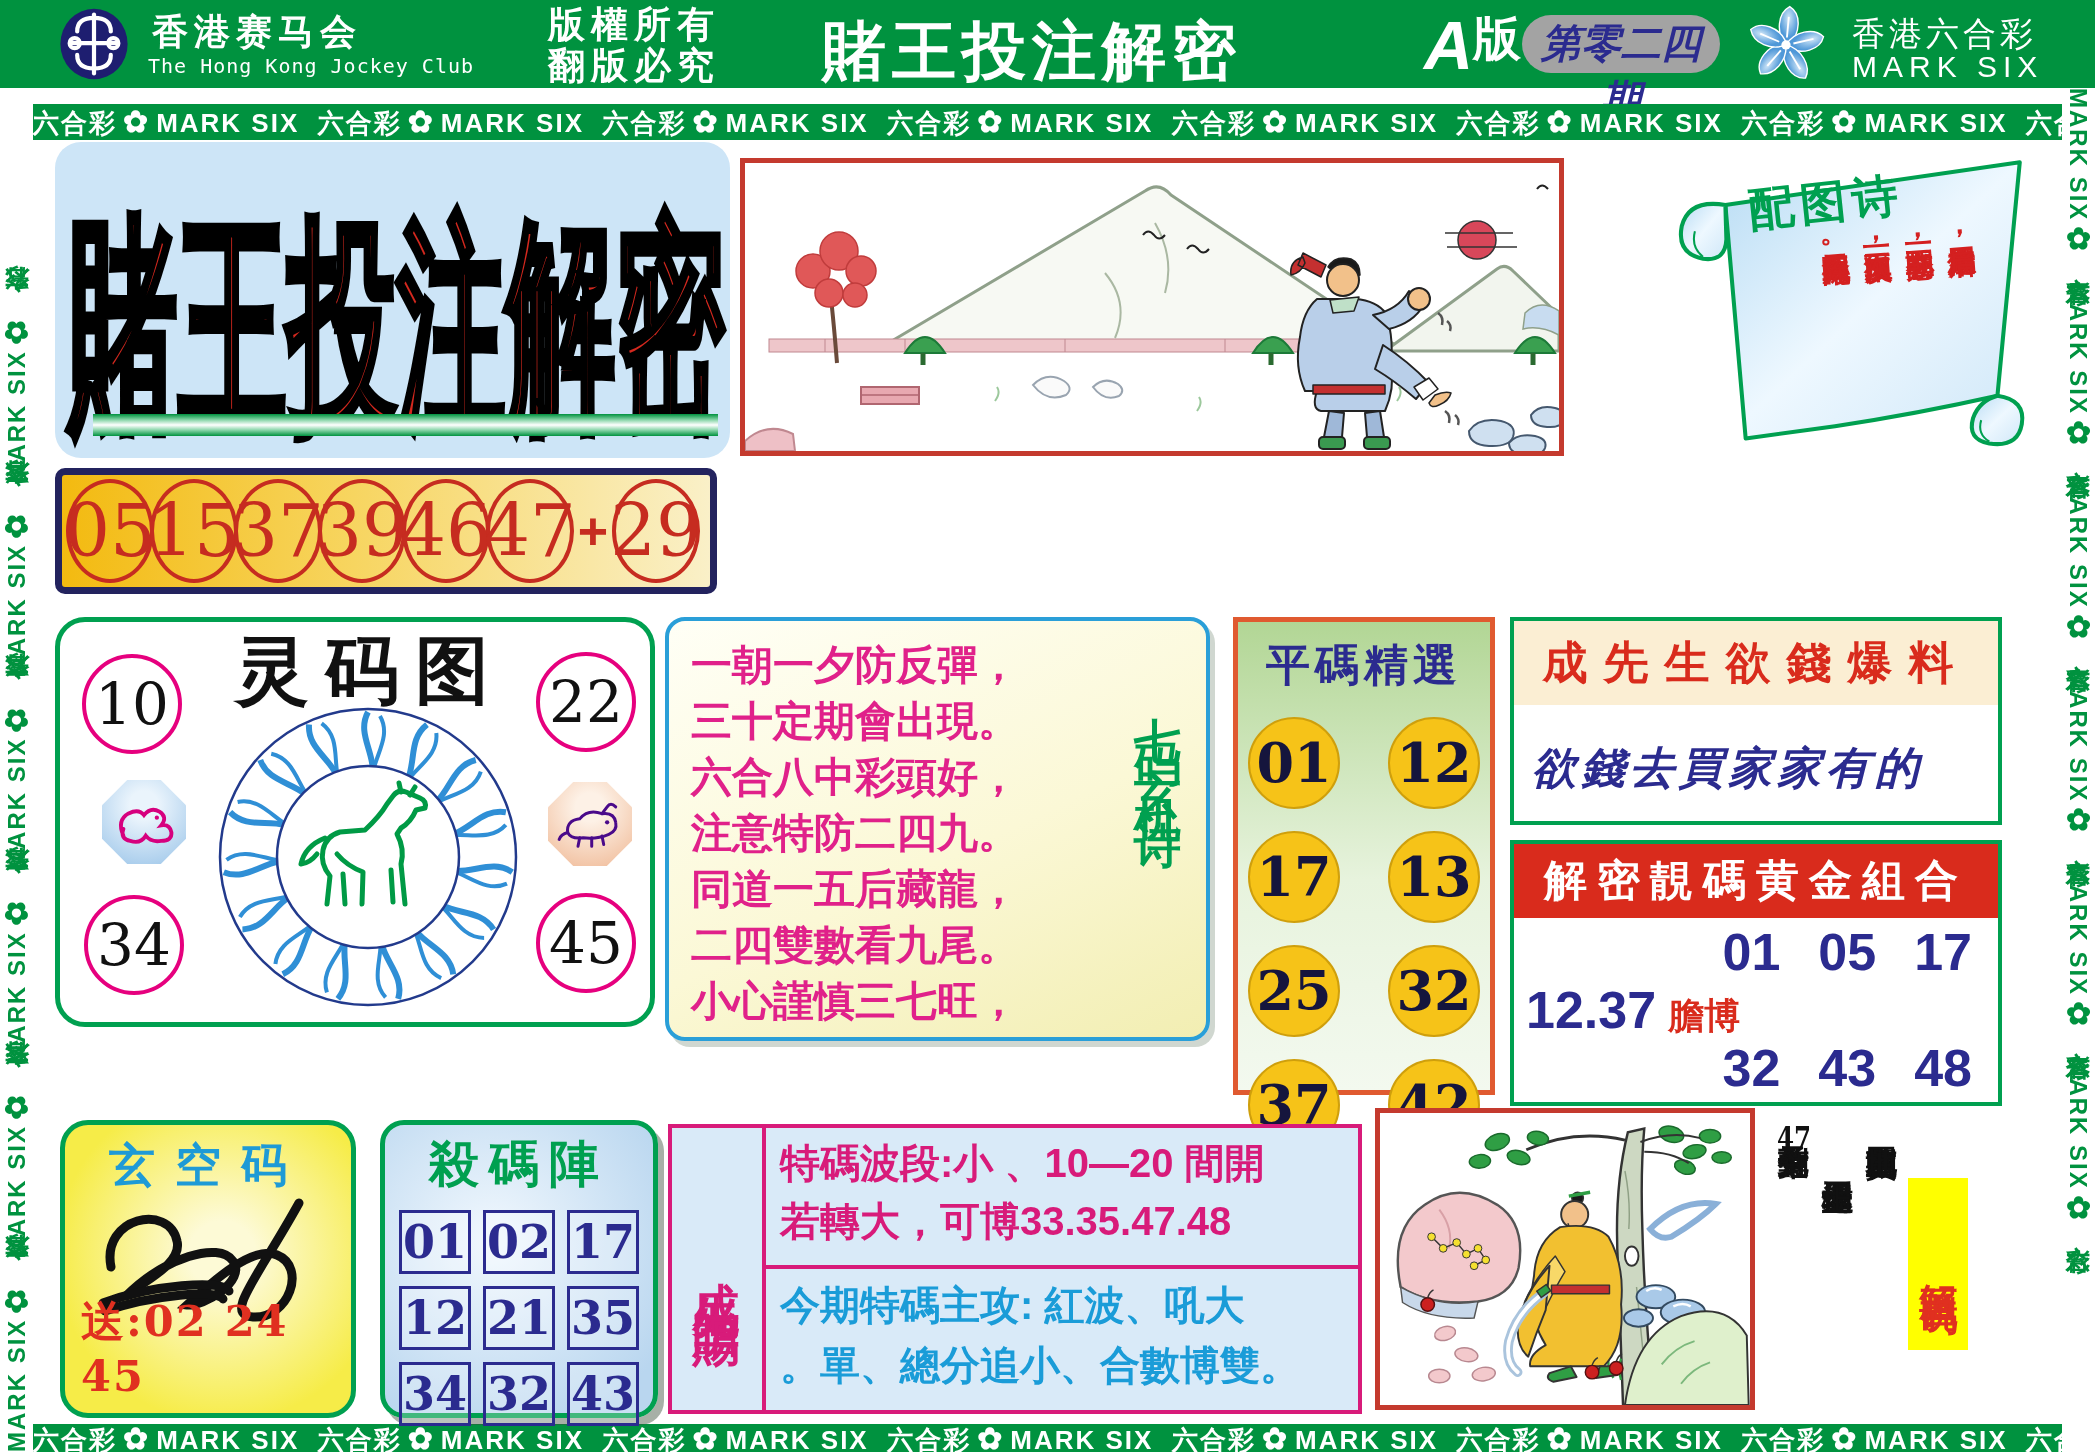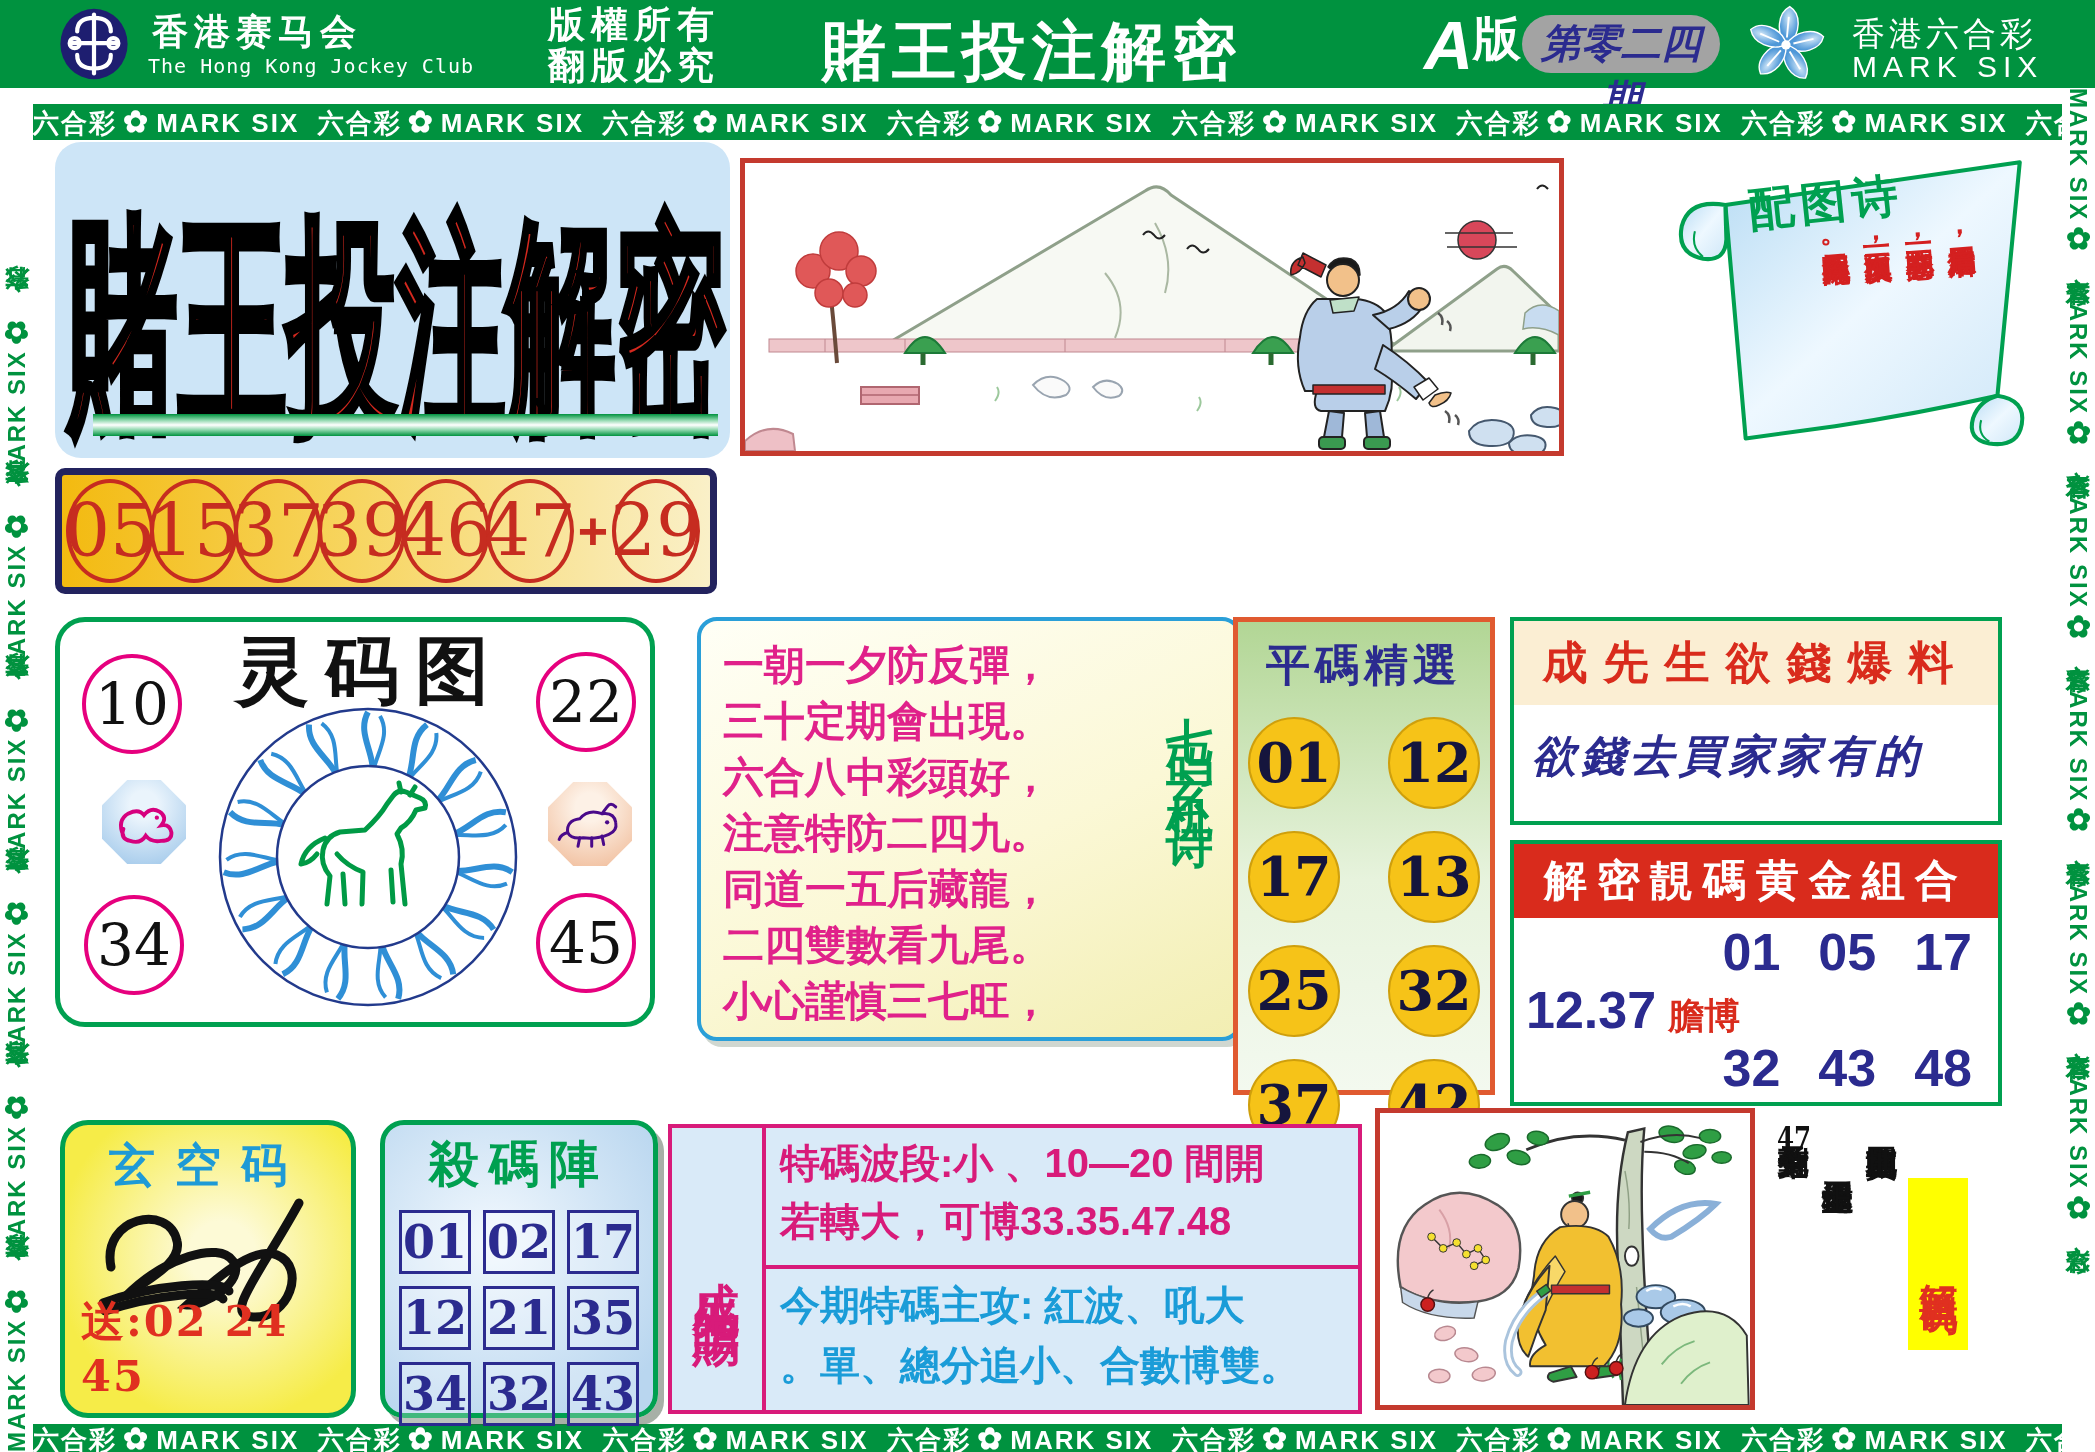--- a/index.html
+++ b/index.html
@@ -54,34 +54,34 @@
   #lingma-title { position:absolute; left:175px; top:0px; font-size:74px; font-weight:900; color:#111; letter-spacing:16px; font-family:"DejaVu Serif", serif; }
   .num-circle { position:absolute; width:100px; height:100px; border:4px solid #e6007e; border-radius:50%; font-family:"DejaVu Serif", serif; font-size:58px; color:#111; display:flex; align-items:center; justify-content:center; }
   #ln-tl { left:22px; top:32px; } #ln-tr { left:476px; top:30px; }
   #ln-bl { left:24px; top:273px; } #ln-br { left:476px; top:271px; }
   .octagon { position:absolute; width:84px; height:84px; clip-path:polygon(30% 0,70% 0,100% 30%,100% 70%,70% 100%,30% 100%,0 70%,0 30%); display:flex; align-items:center; justify-content:center; }
   #oct-dragon { left:42px; top:158px; background:radial-gradient(circle at 50% 30%, #eaf4fc 20%, #a9cdec 85%); }
   #oct-ox { left:488px; top:160px; background:radial-gradient(circle at 50% 30%, #fdf1e6 20%, #f2c3a4 85%); }
   #zodiac-ring { position:absolute; left:155px; top:82px; }
 
   
-  #qima-panel { left:665px; top:617px; width:545px; height:424px; border:4px solid #2a9fd8; border-radius:20px; background:linear-gradient(155deg,#fffff6 0%,#fbf8d6 55%,#f2eeb2 100%); box-shadow:5px 6px 0 rgba(120,140,120,.35);margin-left:32px; }
+  #qima-panel { left:665px; top:617px; width:545px; height:424px; border:4px solid #2a9fd8; border-radius:20px; background:linear-gradient(155deg,#fffff6 0%,#fbf8d6 55%,#f2eeb2 100%); box-shadow:5px 6px 0 rgba(120,140,120,.35); }
   #qima-lines { position:absolute; left:22px; top:16px; font-size:41px; font-weight:800; color:#e0218a; line-height:56px; white-space:nowrap; }
   #qima-label { position:absolute; right:16px; top:58px; writing-mode:vertical-rl; font-size:47px; font-weight:900; color:#00a050; letter-spacing:26px; font-family:"DejaVu Serif", serif; }
 
   
   #pingma-panel { left:1233px; top:617px; width:262px; height:478px; border:5px solid #e05a30; background:linear-gradient(180deg,#b2d695 0%,#e7f3dd 55%,#f3f9ef 100%); }
   #pingma-title { margin-top:14px; text-align:center; font-size:44px; font-weight:bold; color:#2b2b8f; letter-spacing:5px; }
   #pingma-grid { display:grid; grid-template-columns:92px 92px; column-gap:48px; row-gap:22px; justify-content:center; margin-top:22px; }
   .gold-ball { width:92px; height:92px; background:#f6c318; border:2px solid #cf9f0c; border-radius:50%; font-family:"DejaVu Serif", serif; font-weight:bold; font-size:54px; color:#15153d; display:flex; align-items:center; justify-content:center; }
 
   
   #baoliao-panel { left:1510px; top:617px; width:492px; height:208px; border:4px solid #00a050; background:#fff; }
   #baoliao-header { height:84px; background:#fbeed3; display:flex; align-items:center; justify-content:center; font-size:45px; font-weight:bold; color:#d92b1c; letter-spacing:16px; }
-  #baoliao-content { padding:22px 18px; font-size:44px; font-weight:bold; font-style:italic; color:#2b2b8f; font-family:"DejaVu Serif", serif; letter-spacing:5px; }
+  #baoliao-content { padding:34px 18px; font-size:44px; font-weight:bold; font-style:italic; color:#2b2b8f; font-family:"DejaVu Serif", serif; letter-spacing:5px; }
 
   
   #gold-panel { left:1510px; top:840px; width:492px; height:266px; border:4px solid #00a050; background:#fff; }
   #gold-header { height:74px; background:#d92b1c; display:flex; align-items:center; justify-content:center; font-size:43px; font-weight:bold; color:#fff; letter-spacing:10px; }
   #gold-body { position:relative; height:188px; font-weight:bold; color:#2b2b8f; }
   #gold-r1 { position:absolute; top:4px; right:26px; display:flex; gap:38px; font-size:52px; }
   #gold-r2 { position:absolute; top:62px; left:12px; font-size:52px; }
   #gold-r2 .dan { color:#d92b1c; font-size:36px; margin-left:12px; }
   #gold-r3 { position:absolute; top:120px; right:26px; display:flex; gap:38px; font-size:52px; }
 

